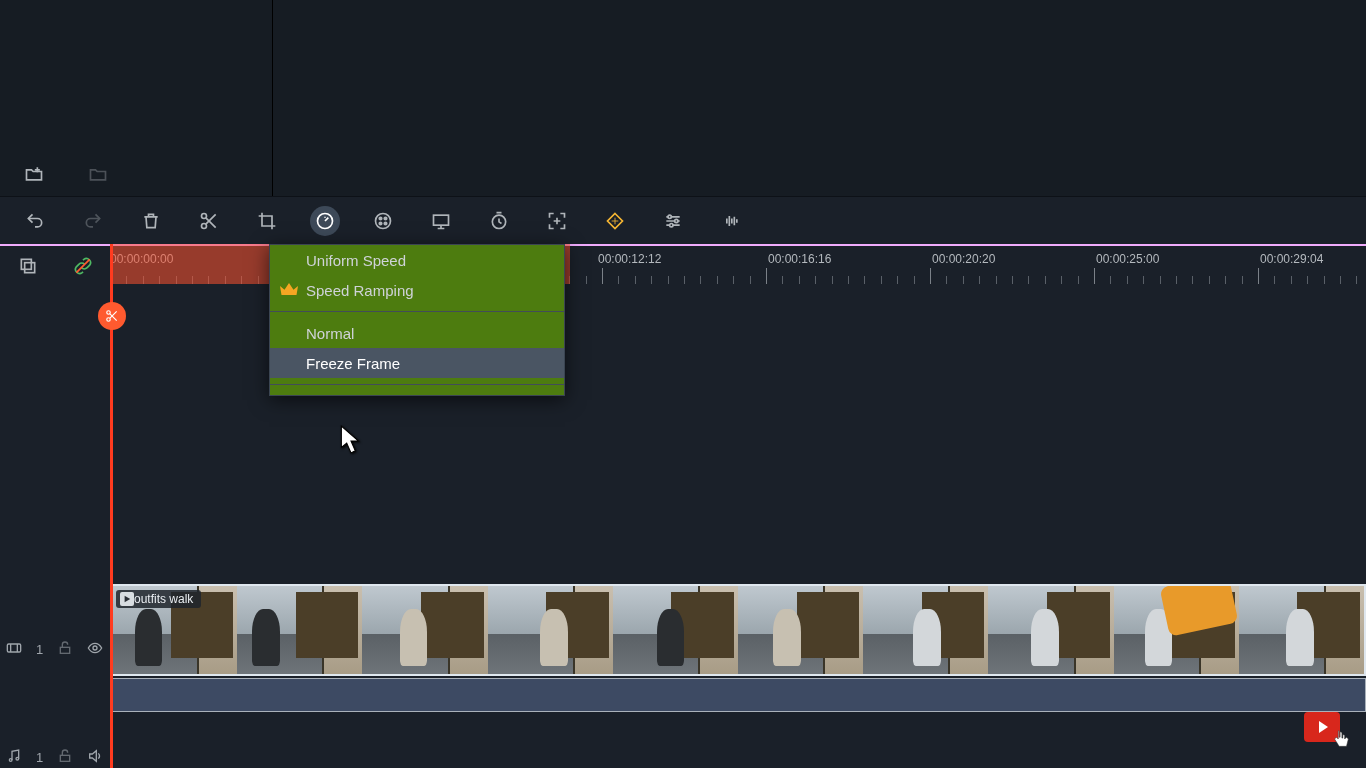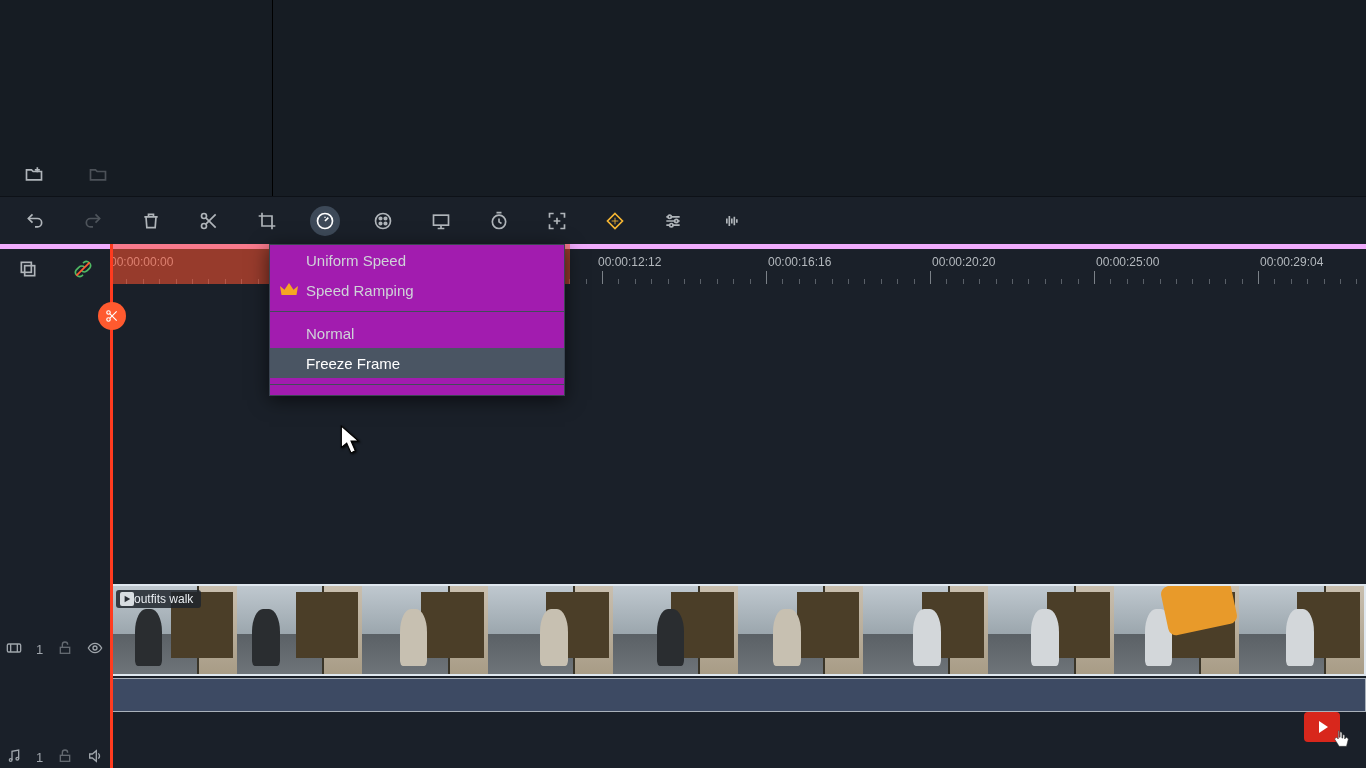--- a/index.html
+++ b/index.html
@@ -48,21 +48,21 @@
   }
   .tool-btn.active { background:#3d4958; color:#fff; }
   .tool-btn svg { width:20px; height:20px; }
   .tool-btn.accent { color:#f7b733; }
   .tool-btn.accent svg { stroke:#f7b733; }
 
   .ruler-row {
     position:absolute;
     top:244px; left:0; width:1366px; height:40px;
     background:#1a2029;
-    border-top:5px solid #f0abfc;
+    border-top:2px solid #f0abfc;
   }
   .ruler-left {
     position:absolute; left:0; top:0; width:110px; height:40px;
     display:flex; align-items:center; justify-content:space-around;
   }
   .ruler-track {
     position:absolute; left:110px; top:0; right:0; height:40px;
   }
   .tick-label {
     position:absolute; top:6px; font-size:12px; color:#b4b9be; white-space:nowrap;
@@ -86,21 +86,21 @@
   .playhead-knob {
     position:absolute; left:98px; top:302px; width:28px; height:28px;
     border-radius:50%; background:#ff5a2f; z-index:41;
     display:flex; align-items:center; justify-content:center;
     color:#fff; font-size:14px;
   }
 
   .speed-menu {
     position:absolute;
     left:269px; top:244px; width:296px;
-    background:#a21caf;
+    background:#4d7c0f;
     border:1px solid #3b4552;
     box-shadow:0 4px 18px rgba(0,0,0,0.6);
     z-index:60;
     font-size:15px;
     padding-bottom:4px;
   }
   .speed-menu .mi {
     height:30px; display:flex; align-items:center; padding:0 18px 0 36px;
     position:relative; cursor:pointer; color:#cfd3d8;
   }

